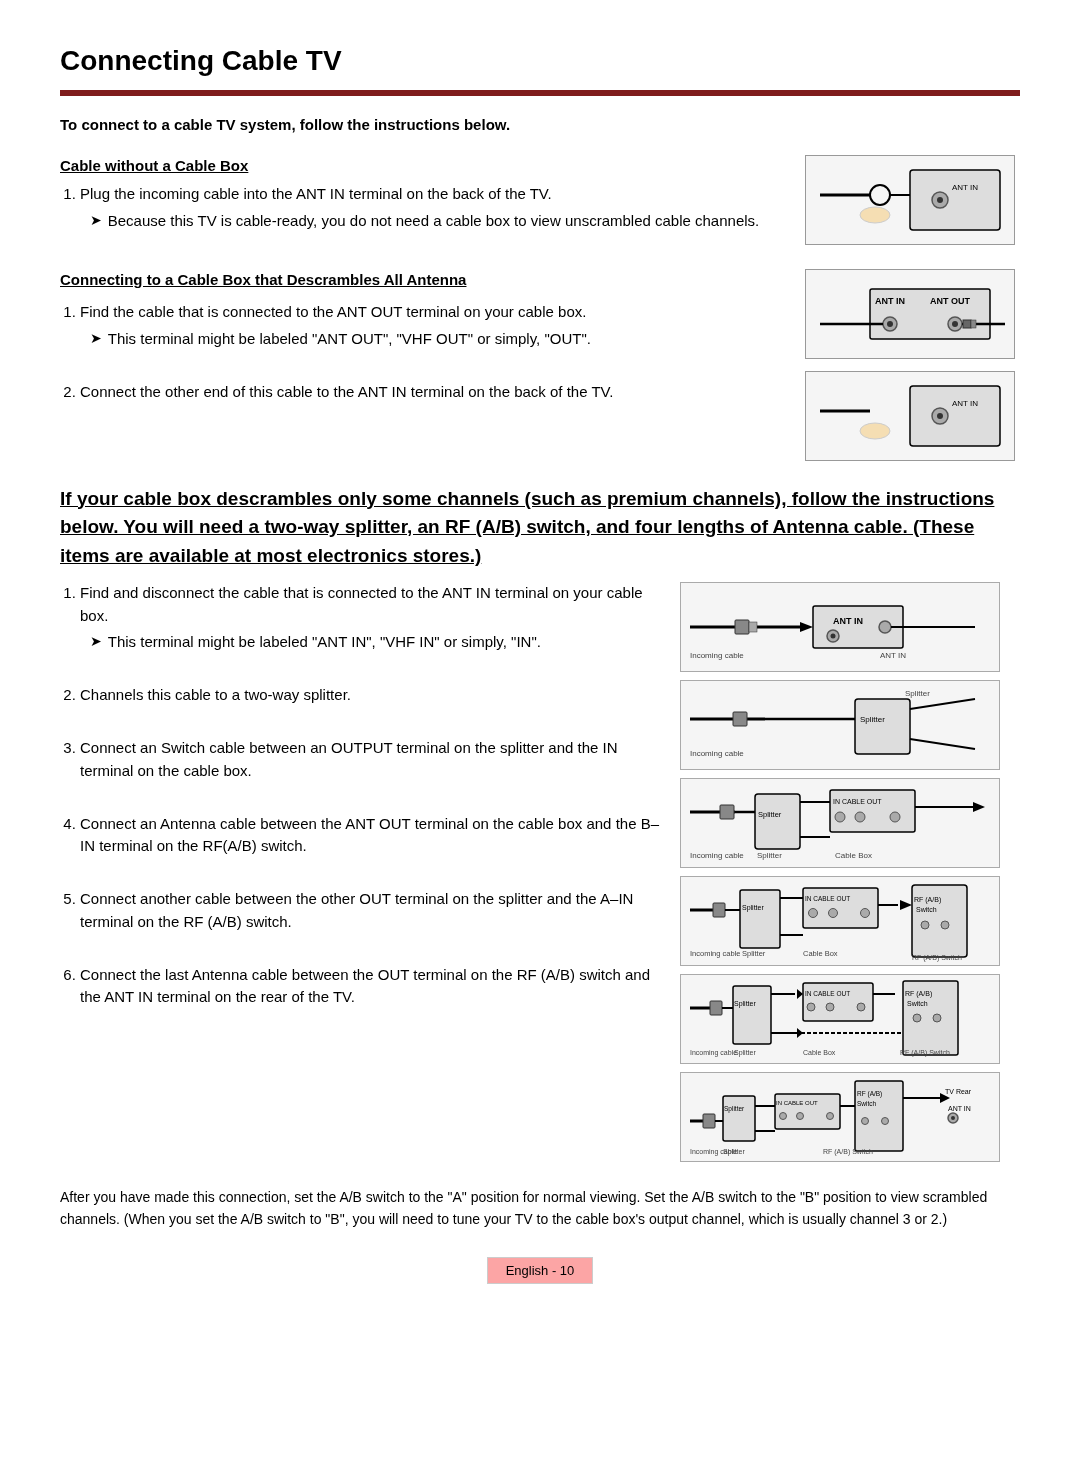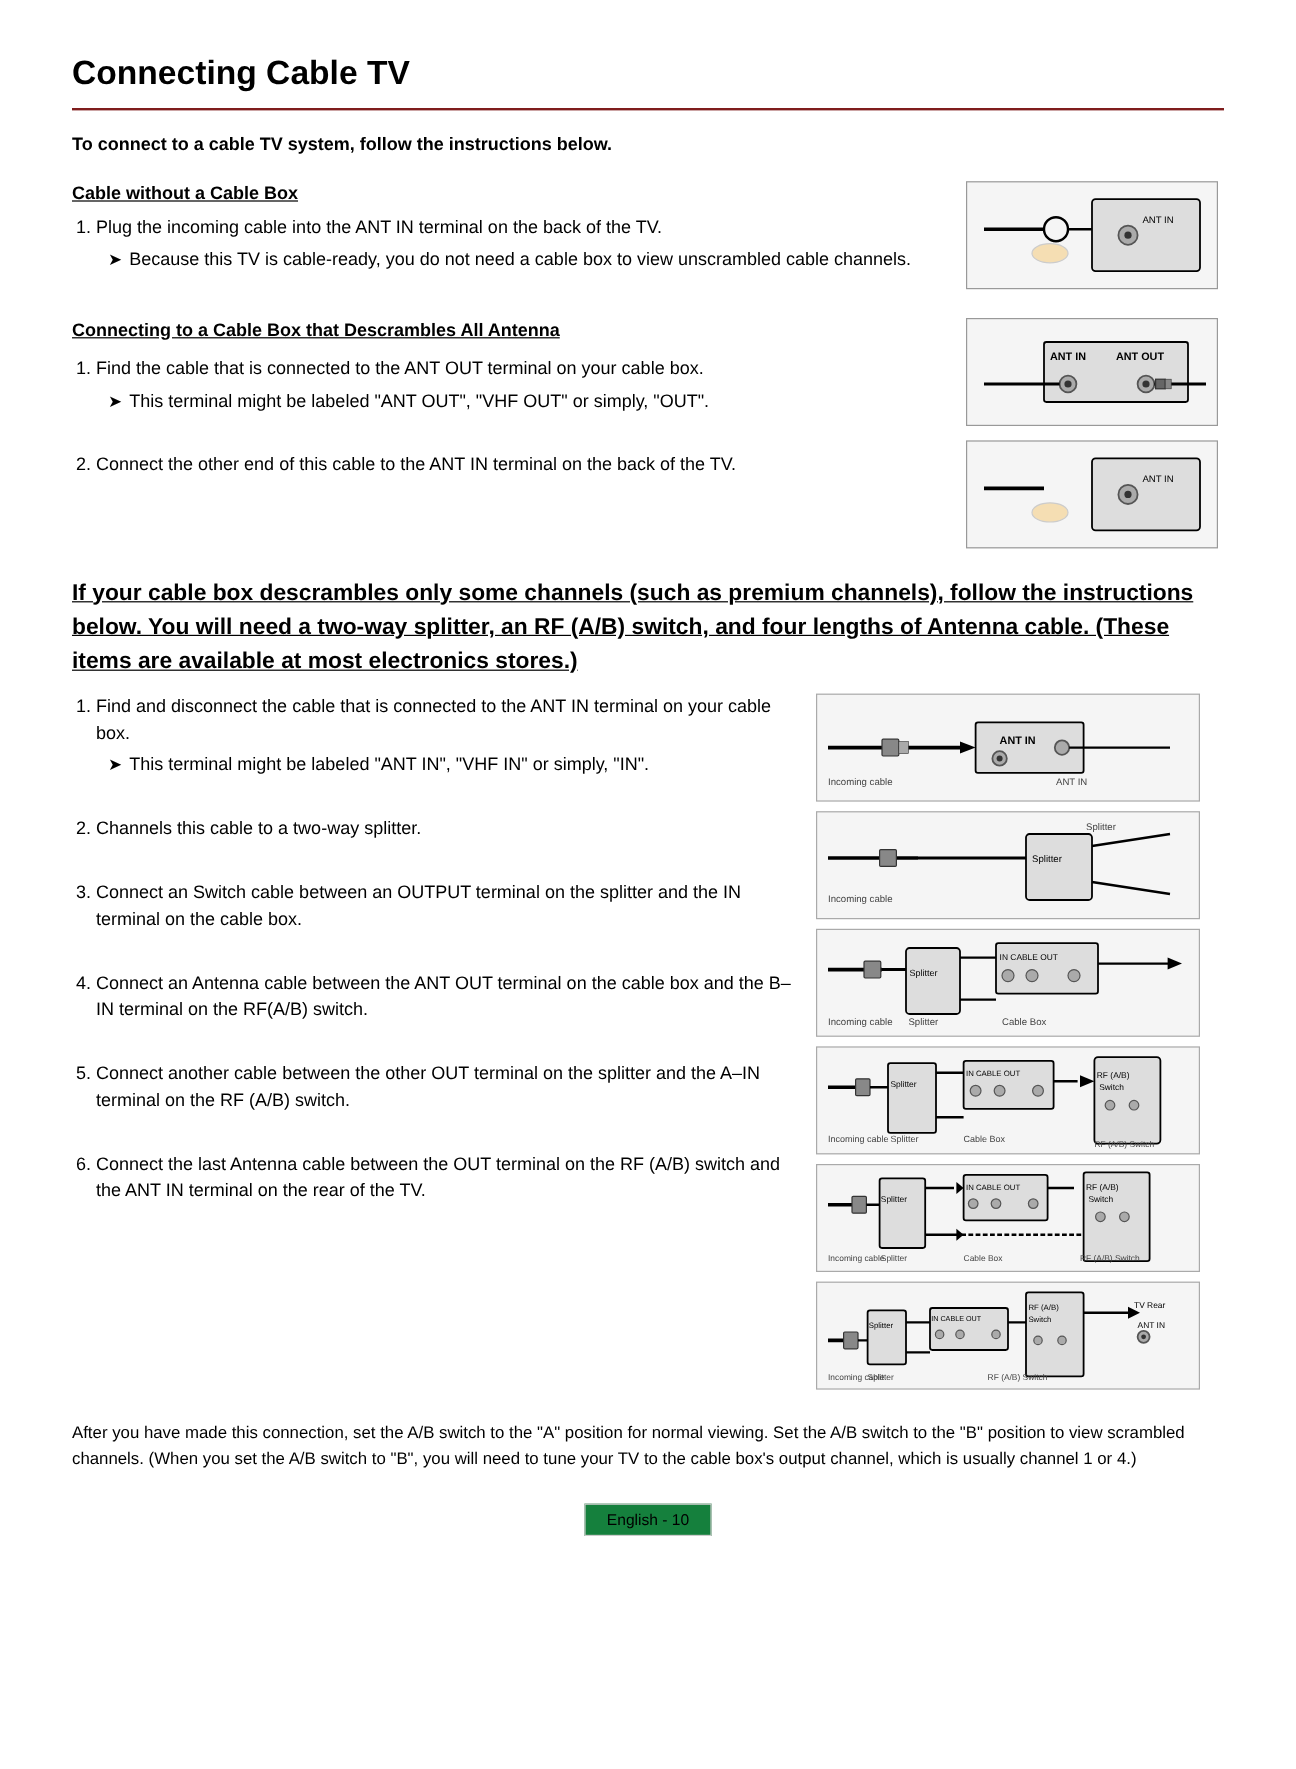--- a/index.html
+++ b/index.html
@@ -10,21 +10,21 @@
       width: 1080px;
       min-height: 1474px;
       padding: 40px 60px;
       font-size: 15px;
       line-height: 1.5;
     }
 
     .page-title {
       font-size: 28px;
       font-weight: bold;
-      border-bottom: 2px solid #7f1d1d;
+      border-bottom: 6px solid #7f1d1d;
       padding-bottom: 8px;
       margin-bottom: 18px;
     }
 
     .intro-bold {
       font-weight: bold;
       margin-bottom: 18px;
       font-size: 15px;
     }
 
@@ -146,21 +146,21 @@
       margin-bottom: 16px;
       line-height: 1.6;
     }
 
     .page-num {
       text-align: center;
       font-size: 13px;
       border: 1px solid #ccc;
       display: inline-block;
       padding: 3px 18px;
-      background: #15803d;
+      background: #fca5a5;
       margin-top: 10px;
     }
 
     .center-footer {
       display: flex;
       justify-content: center;
     }
   </style>
 </head>
 <body>
@@ -454,17 +454,17 @@
           <text x="5" y="78" font-size="7" fill="#444">Incoming cable</text>
           <text x="38" y="78" font-size="7" fill="#444">Splitter</text>
           <text x="138" y="78" font-size="7" fill="#444">RF (A/B) Switch</text>
         </svg>
       </div>
 
     </div>
   </div>
 </div>
 
-<p class="footer-text">After you have made this connection, set the A/B switch to the "A" position for normal viewing. Set the A/B switch to the "B" position to view scrambled channels. (When you set the A/B switch to "B", you will need to tune your TV to the cable box's output channel, which is usually channel 1 or 4.)</p>
+<p class="footer-text">After you have made this connection, set the A/B switch to the "A" position for normal viewing. Set the A/B switch to the "B" position to view scrambled channels. (When you set the A/B switch to "B", you will need to tune your TV to the cable box's output channel, which is usually channel 3 or 2.)</p>
 
 <div class="center-footer">
   <span class="page-num">English - 10</span>
 </div>
 
 </body></html>

